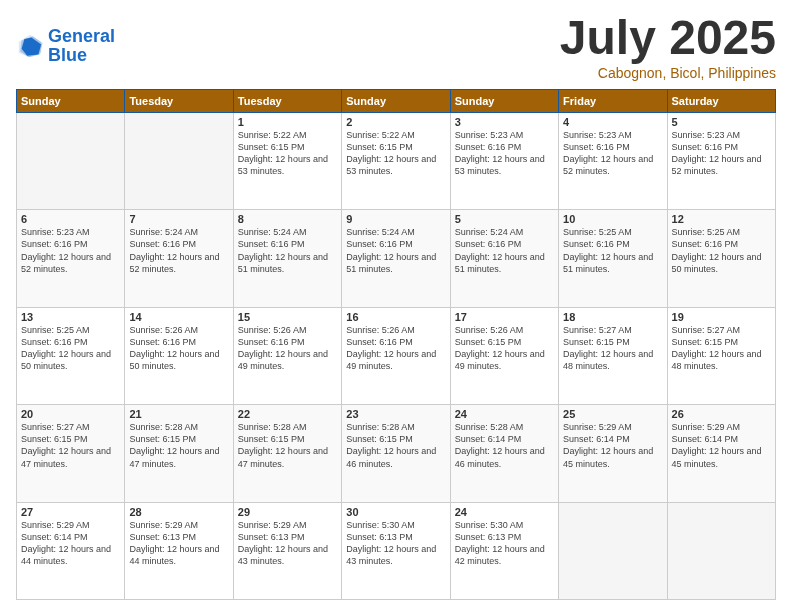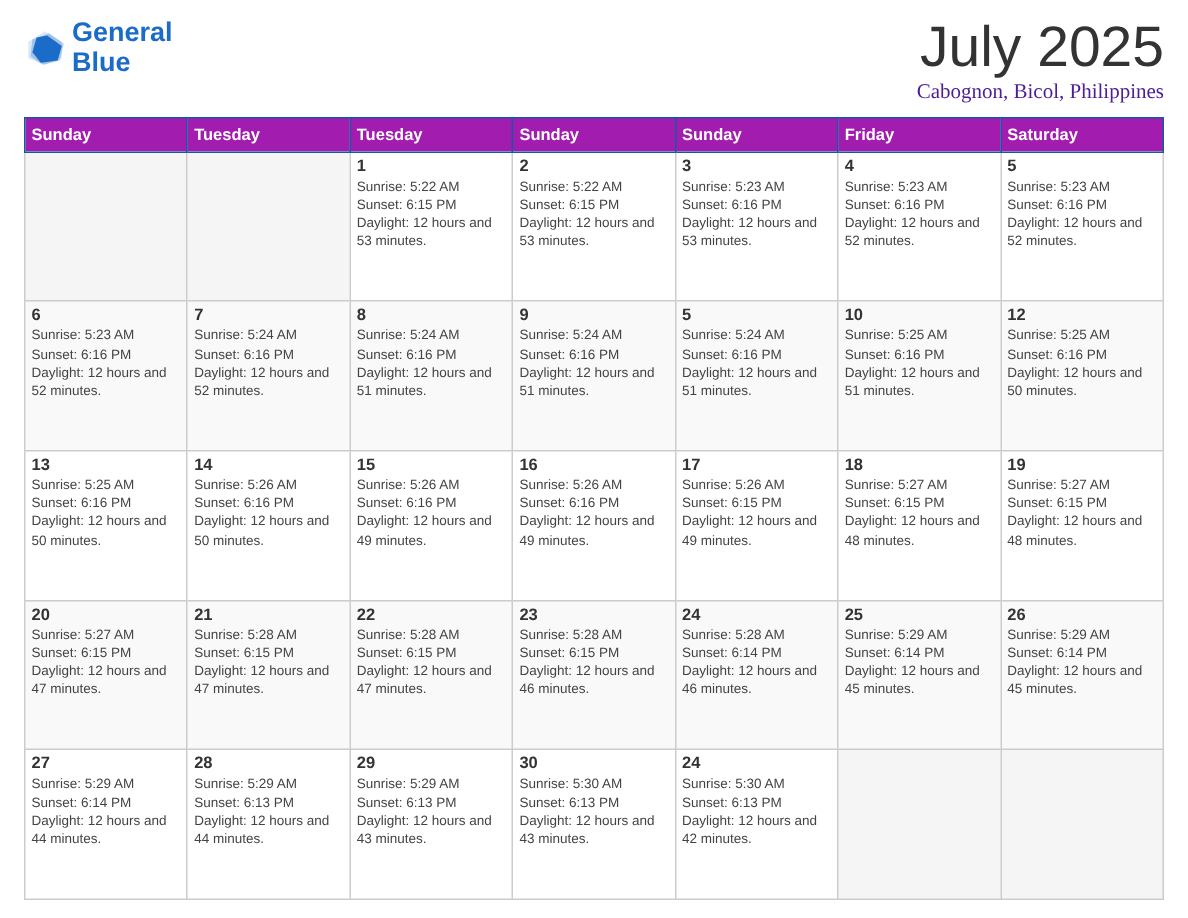--- a/index.html
+++ b/index.html
@@ -13,21 +13,21 @@
     .page {
       width: 792px;
       height: 612px;
       padding: 12px 16px;
       display: flex;
       flex-direction: column;
     }
     .header {
       display: flex;
       justify-content: space-between;
-      align-items: flex-start;
+      align-items: center;
       margin-bottom: 8px;
     }
     .logo {
       display: flex;
       align-items: center;
       gap: 4px;
     }
     .logo-text {
       font-size: 18px;
       font-weight: bold;
@@ -38,39 +38,38 @@
       color: #1a6cc8;
     }
     .logo-icon {
       width: 28px;
       height: 28px;
     }
     .title-block {
       text-align: right;
     }
     .month-title {
-      font-size: 38px;
-      font-weight: normal;
+      font-size: 48px;
+      font-weight: bold;
       color: #333;
       line-height: 1.1;
     }
     .location {
       font-size: 14px;
-      color: #4c1d95;
-      font-family: Liberation Serif, serif;
+      color: #a16207;
     }
     .calendar {
       flex: 1;
       border: 1px solid #ccc;
       border-collapse: collapse;
       width: 100%;
       table-layout: fixed;
     }
     .calendar th {
-      background: #a21caf;
+      background: #a16207;
       color: #fff;
       font-size: 11px;
       font-weight: bold;
       padding: 5px 4px;
       text-align: left;
       border: 1px solid #1558a0;
     }
     .calendar td {
       border: 1px solid #ccc;
       vertical-align: top;

